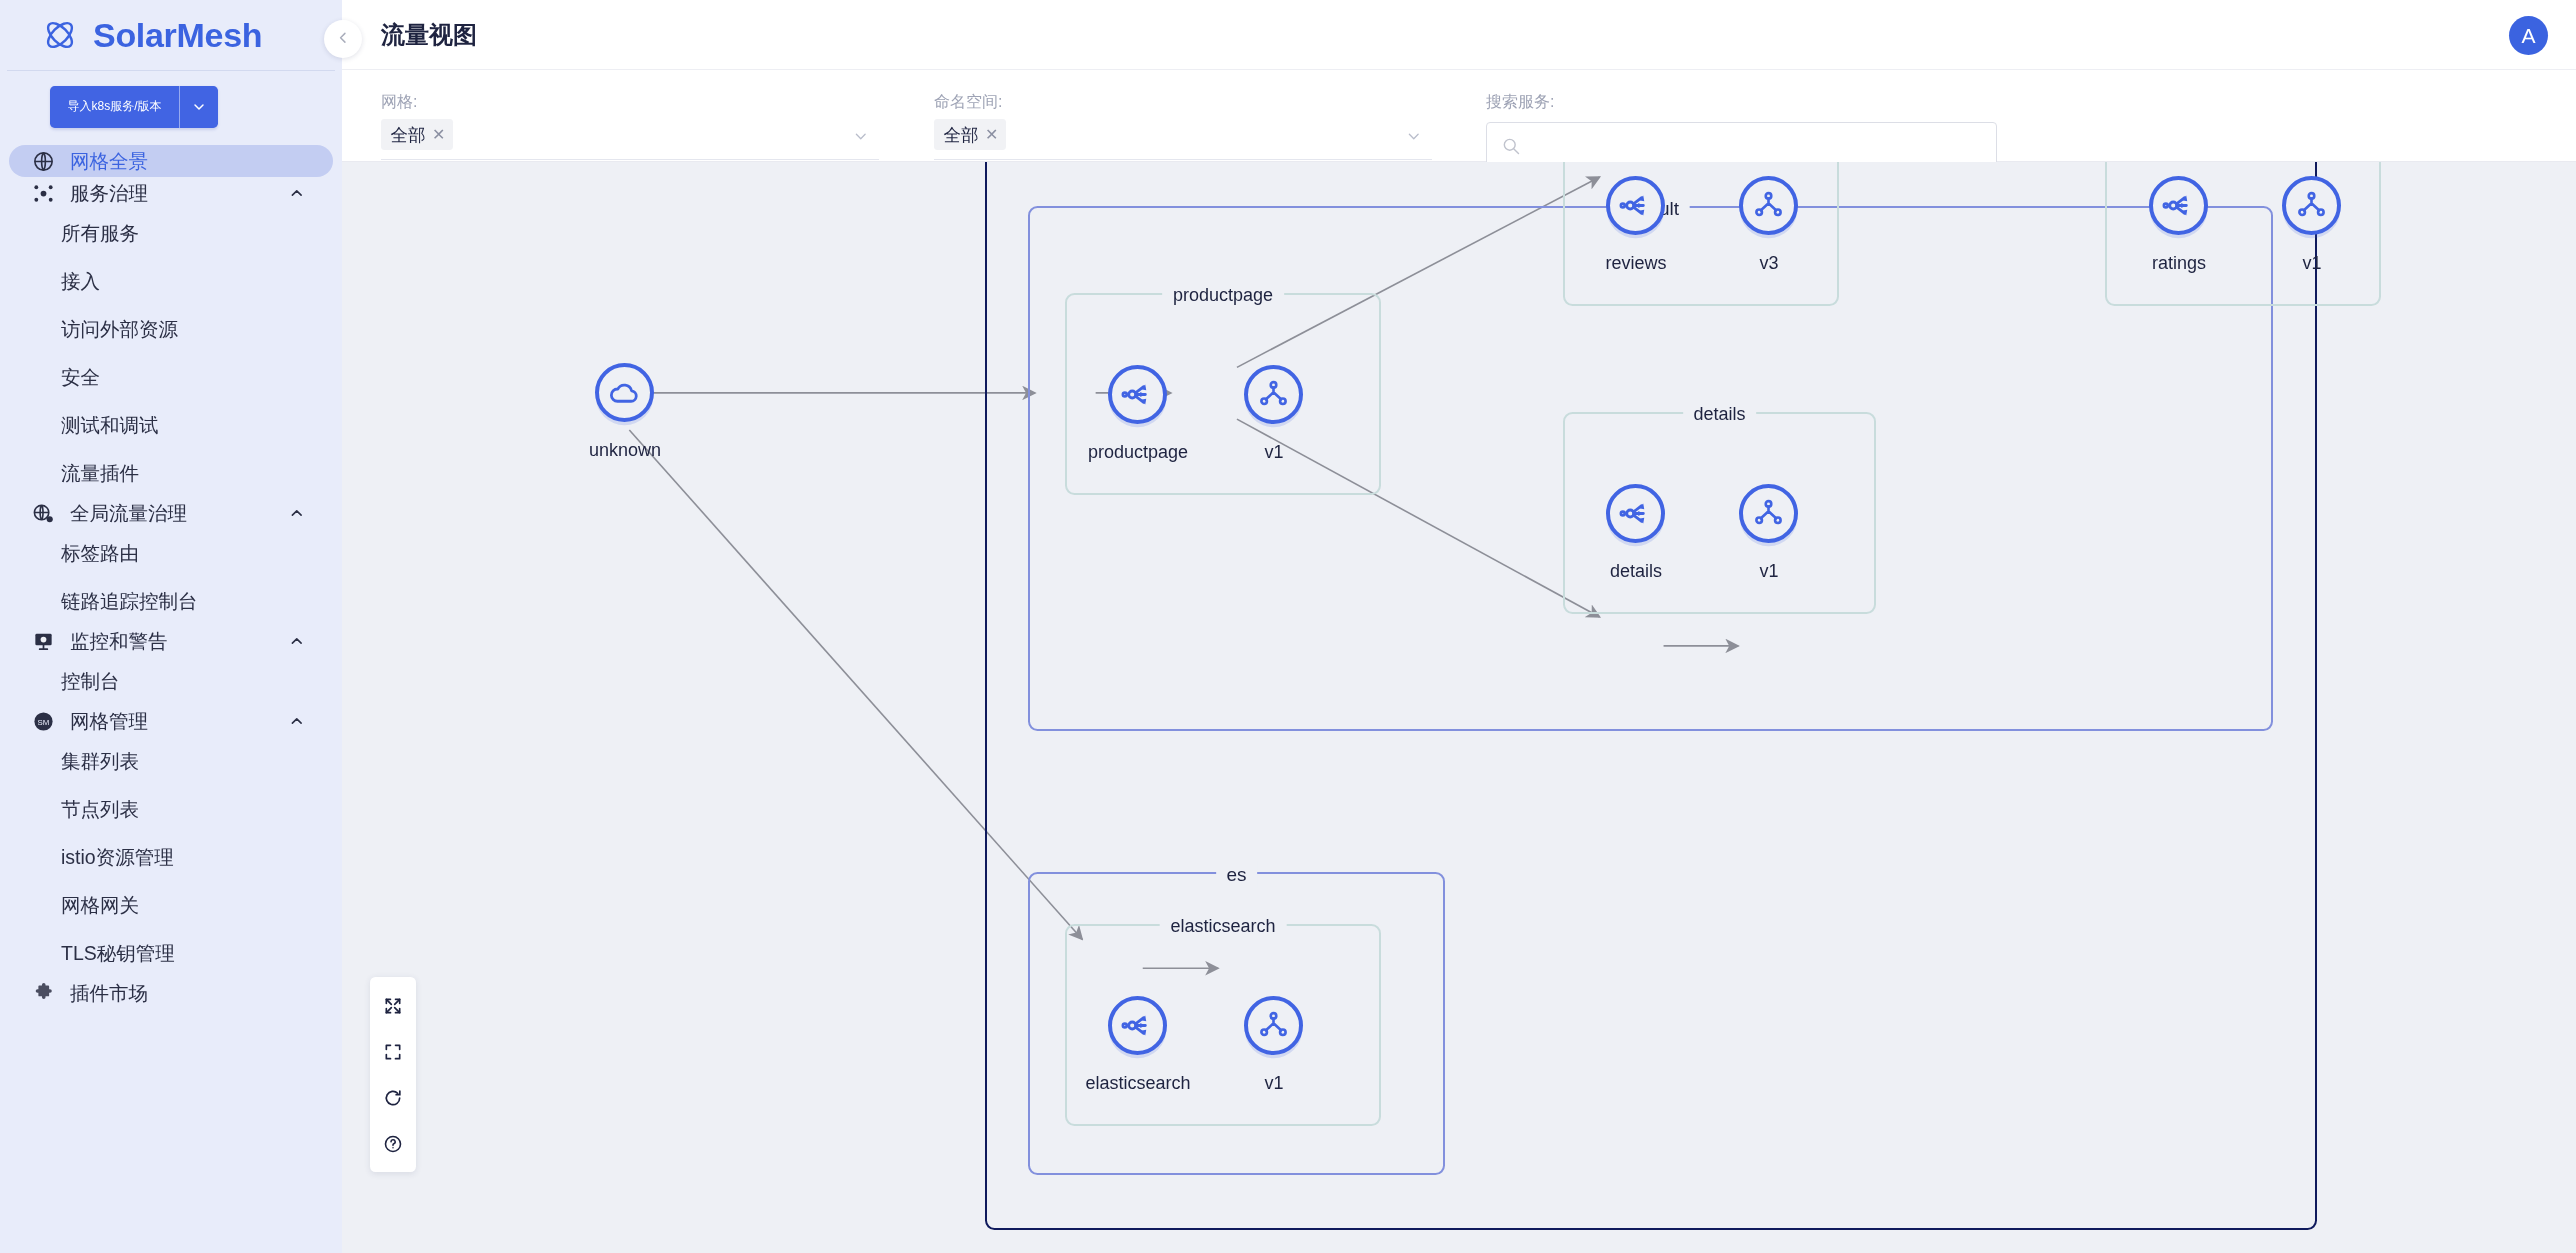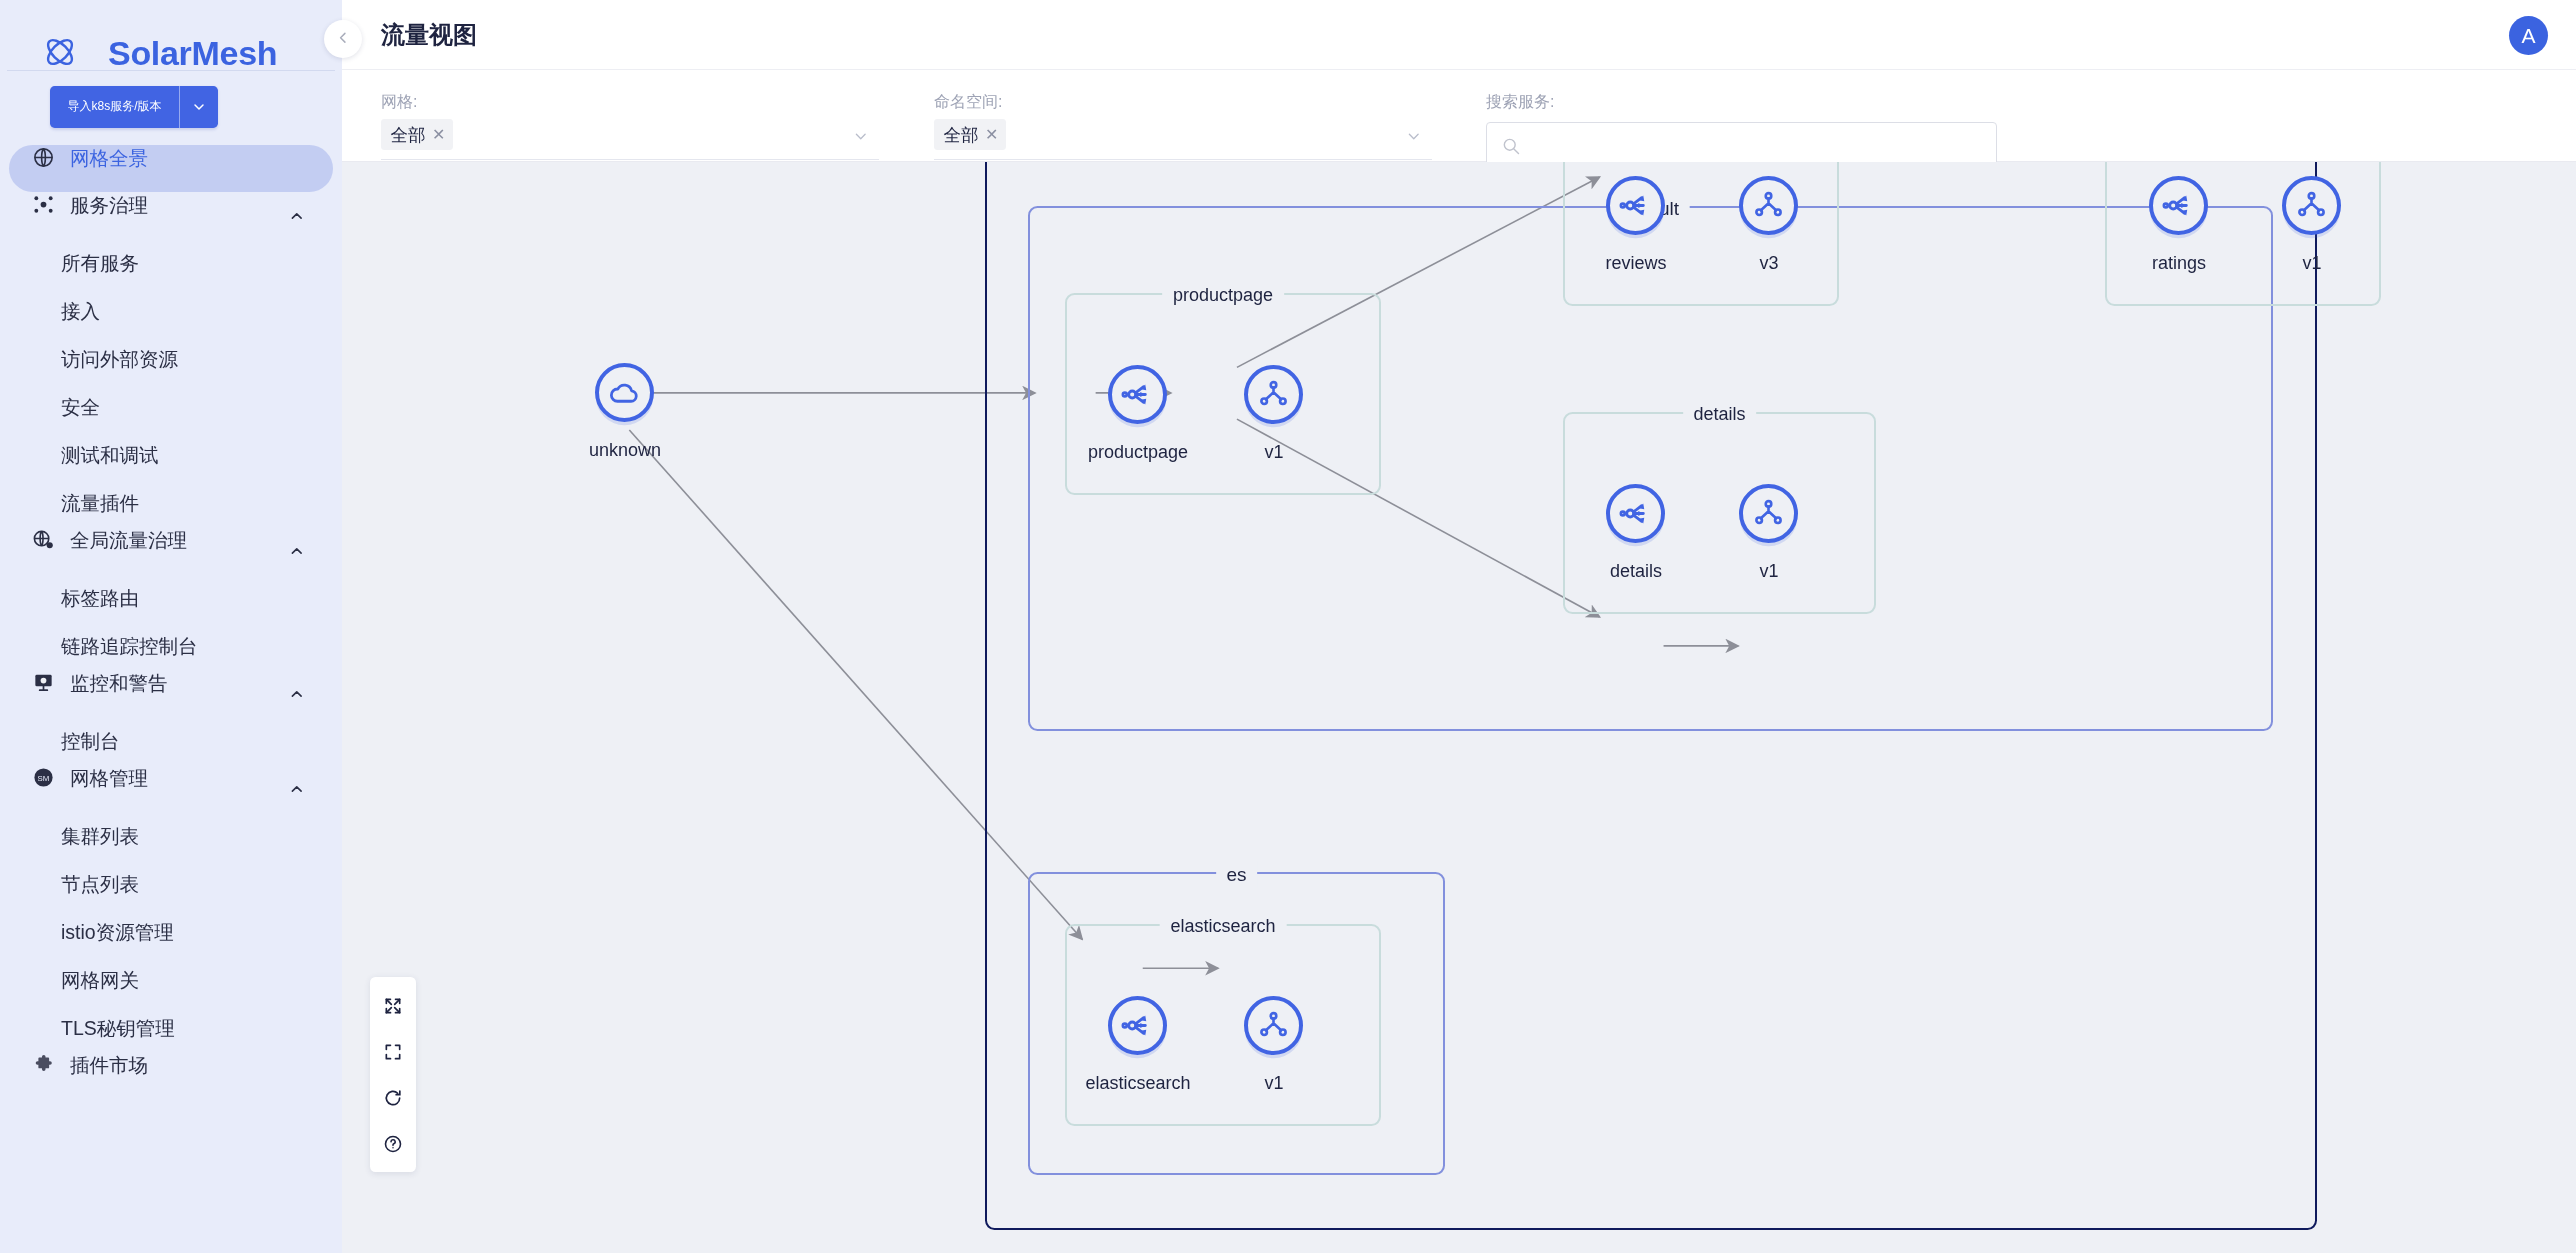--- a/index.html
+++ b/index.html
@@ -12,22 +12,22 @@
   #root { position: relative; width: 2576px; height: 1253px; }
 
   
   #sidebar {
     position: absolute; left: 0; top: 0;
     width: 342px; height: 1253px;
     background: #e8ecfa;
     overflow: hidden;
   }
   .brand {
-    display: flex; align-items: flex-end;
-    height: 70px; padding-left: 42px; gap: 30px;
+    display: flex; align-items: center;
+    height: 70px; padding-left: 42px; gap: 15px;
   }
   .brand-logo { width: 36px; height: 36px; flex: 0 0 auto; }
   .brand-name {
     font-size: 34px; font-weight: bold; color: #3b63e0;
     letter-spacing: -0.3px; line-height: 1;
   }
   .brand-sep {
     height: 0.7px; background: #d2d9ef; margin: 0 6.7px;
   }
   .import-wrap { padding: 15px 0 13.5px 50px; }
@@ -43,22 +43,22 @@
   }
   .import-btn-div { width: 0.7px; background: rgba(255,255,255,.45); }
   .import-btn-caret {
     display: flex; align-items: center; justify-content: center;
     width: 38px; color: #fff; font-size: 16px;
   }
 
   .nav { padding-top: 4px; }
   .nav-row {
     position: relative;
-    display: flex; align-items: flex-start;
-    height: 47px;
+    display: flex; align-items: center;
+    height: 32px;
     margin: 0 9.4px;
     padding-left: 21.5px;
     border-radius: 25px;
     color: #2b2f45; font-size: 19.5px;
     cursor: pointer;
     white-space: nowrap;
   }
   .nav-row.active { background: #c3cdf2; color: #3b63e0; }
   .nav-row .ic {
     width: 25.6px; height: 25.6px; margin-right: 13.5px;

